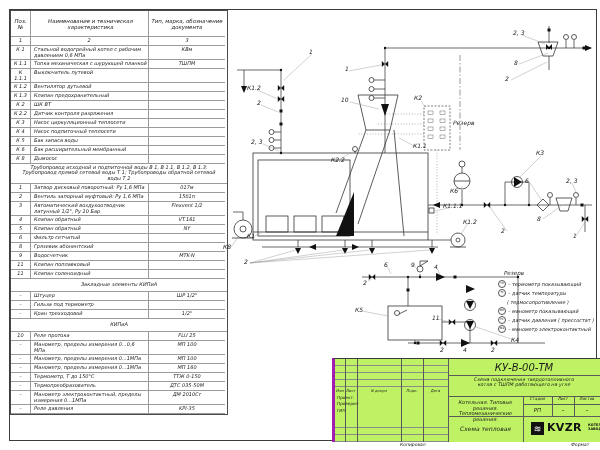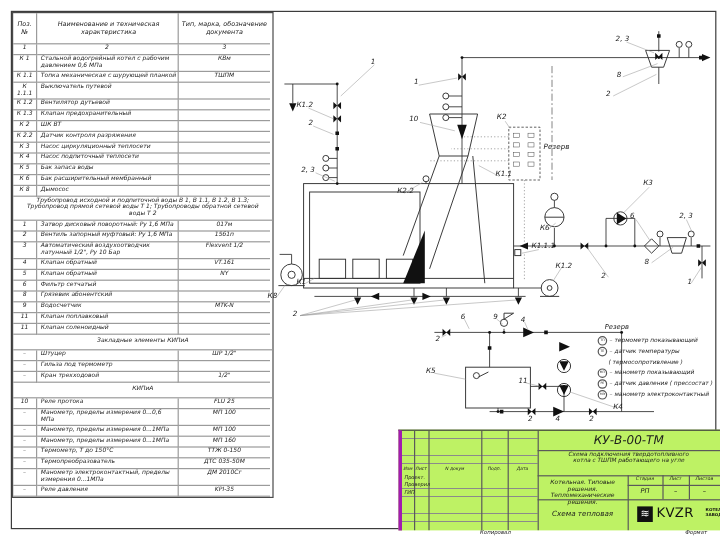--- a/index.html
+++ b/index.html
@@ -45,21 +45,21 @@
   #tb-head{position:absolute;left:0;top:28px;width:113px;height:7px;display:flex}
   #tb-head span{display:flex;align-items:center;justify-content:center;font-size:3.7px;flex:0 0 auto}
   #tb-head span:nth-child(1){width:10px}
   #tb-head span:nth-child(2){width:12px}
   #tb-head span:nth-child(3){width:44px}
   #tb-head span:nth-child(4){width:22px}
   #tb-head span:nth-child(5){width:25px}
   .signrow{position:absolute;left:2px;font-size:4.2px}
   .logo-mark{position:absolute;left:196px;top:63px;width:13px;height:13px;background:#111;color:#fff;
              display:flex;align-items:center;justify-content:center;font-size:9px;font-style:normal}
-  .logo-word{position:absolute;left:212px;top:62px;font-size:11px;font-weight:400;font-style:normal;letter-spacing:.3px;color:#111}
+  .logo-word{position:absolute;left:212px;top:62px;font-size:11px;font-weight:700;font-style:normal;letter-spacing:.3px;color:#111}
   .logo-cap{position:absolute;left:253px;top:64px;font-size:3.4px;font-weight:700;font-style:normal;line-height:1.3;color:#111}
   .underframe{position:absolute;font-style:italic;font-size:4.5px;color:#222}
 </style>
 </head>
 <body>
 
 <div class="sheet">
   <div class="frame"></div>
 
   <div id="spec">

